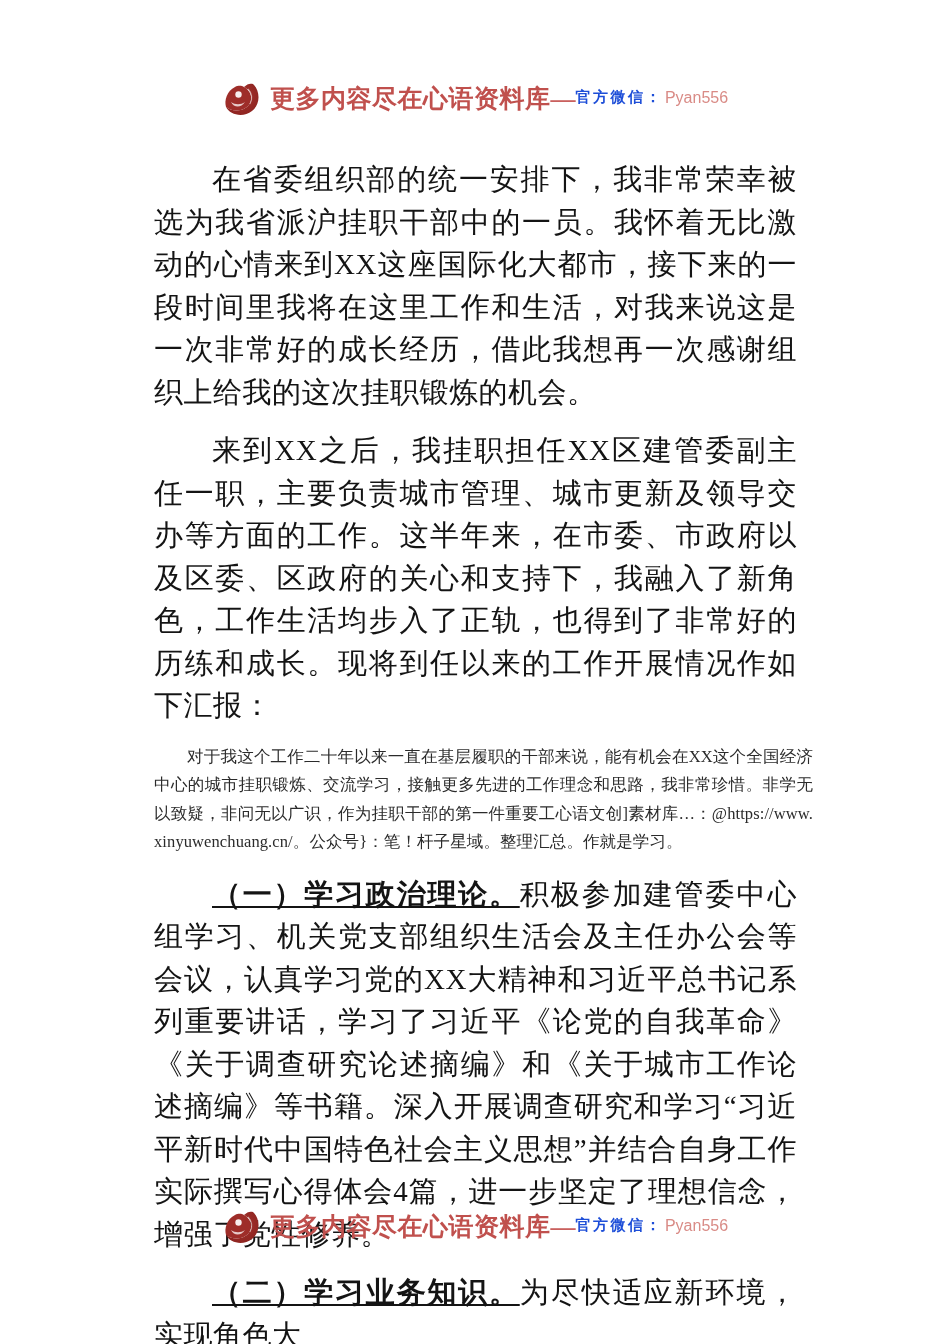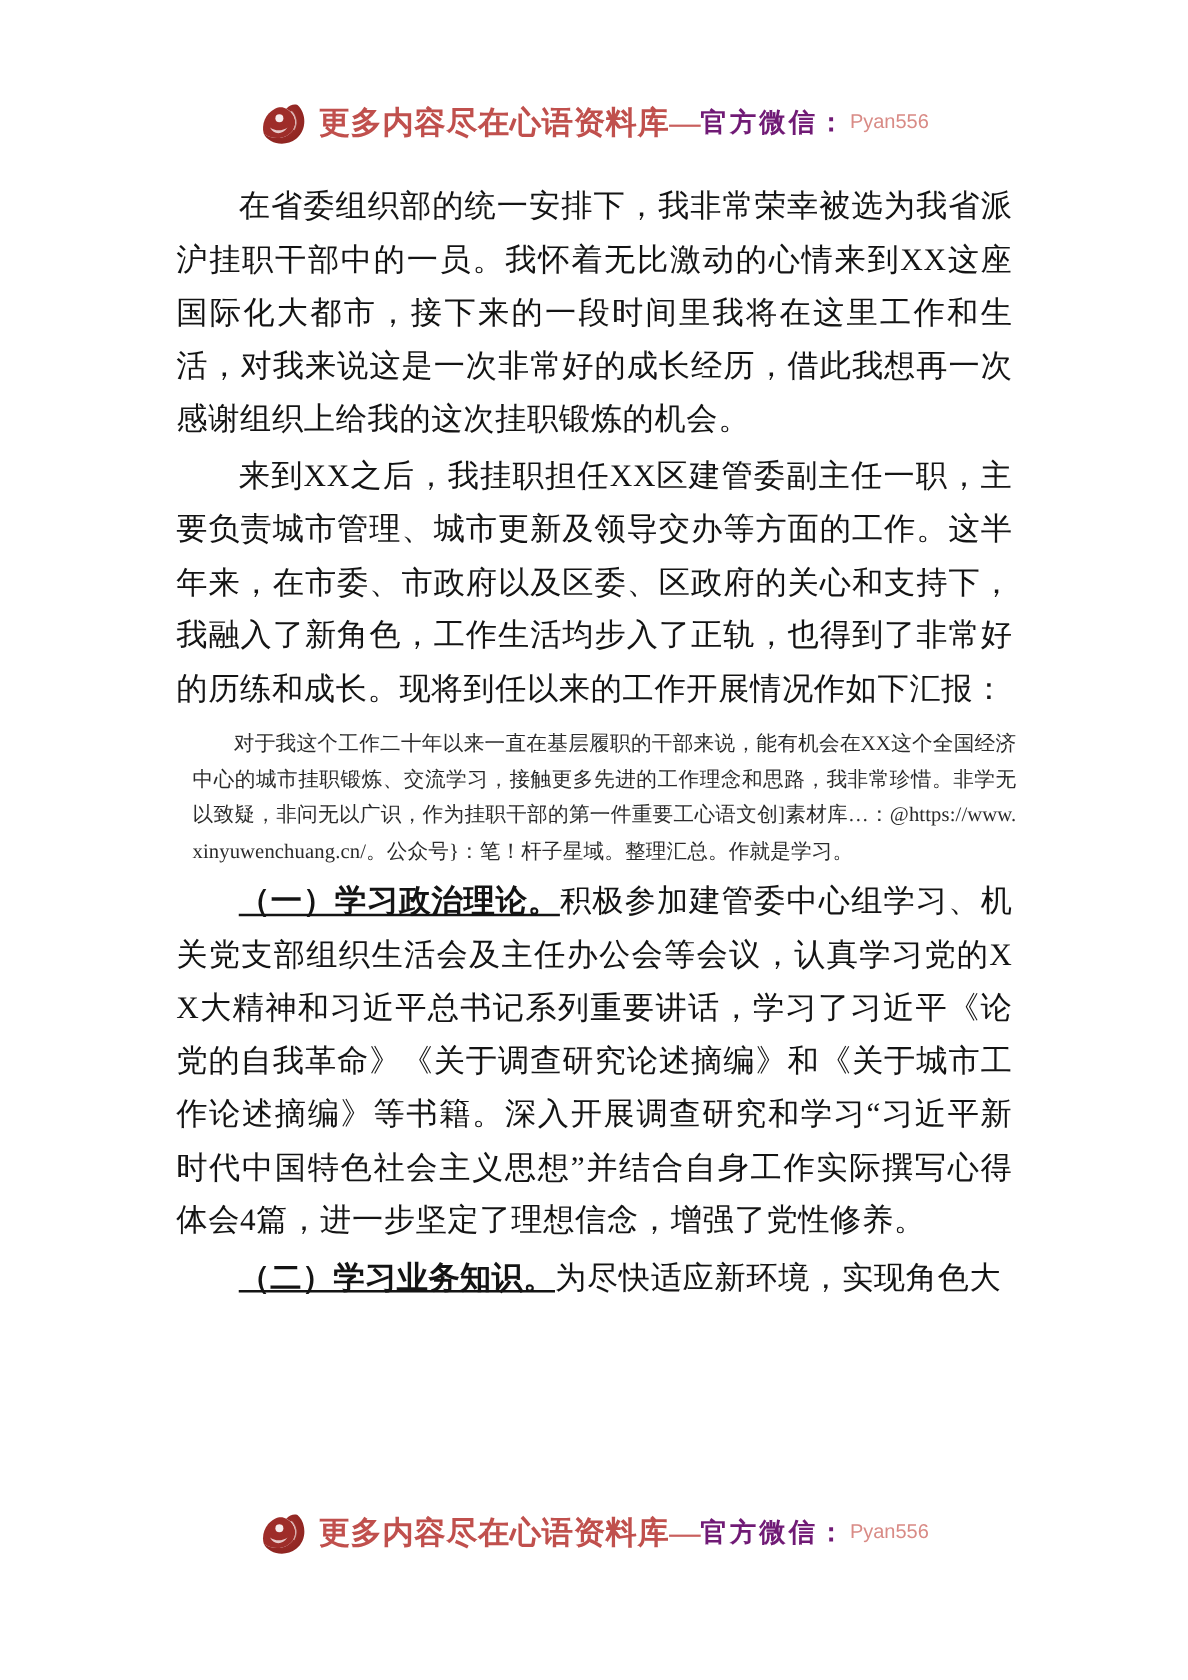--- a/index.html
+++ b/index.html
@@ -58,25 +58,25 @@
     line-height: 1;
   }
   .wm-dash {
     font-family: "Liberation Serif", "DejaVu Serif", serif;
     font-weight: 700;
     font-size: 25px;
     color: #c9605e;
     line-height: 1;
   }
   .wm-cn2 {
-    font-family: Liberation Sans, sans-serif;
-    font-weight: 700;
-    font-size: 21px;
+    font-family: Liberation Mono, monospace;
+    font-weight: 700;
+    font-size: 15px;
     letter-spacing: 2.5px;
-    color: #701a75;
+    color: #1d4ed8;
     white-space: nowrap;
     line-height: 1;
   }
   .wm-id {
     font-family: "Liberation Sans", "DejaVu Sans", sans-serif;
     font-weight: 400;
     font-size: 16px;
     color: #d98b86;
     white-space: nowrap;
     line-height: 1;
@@ -96,25 +96,25 @@
     font-size: 26.5px;
     line-height: 42px;
     letter-spacing: 0.6px;
     color: #1a1a1a;
     margin: 0 0 1px 0;
     white-space: nowrap;
   }
 
   p.body-para {
     font-family: "Liberation Serif", "DejaVu Serif", serif;
-    font-size: 25px;
+    font-size: 29px;
     line-height: 42.5px;
     letter-spacing: 0.5px;
     color: #141414;
-    margin: 3px;
+    margin: 16px;
     text-align: justify;
     text-justify: inter-character;
     text-indent: 2em;
     word-break: break-all;
   }
 
   .lead {
     font-weight: 700;
     letter-spacing: 0.3px;
     text-decoration: underline;

